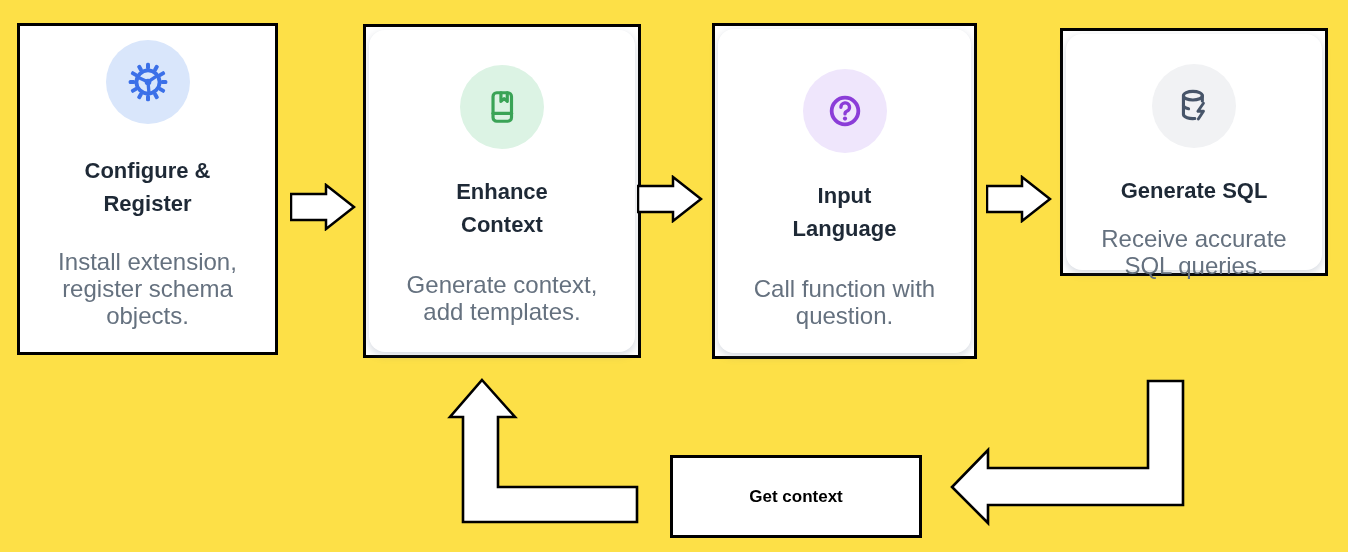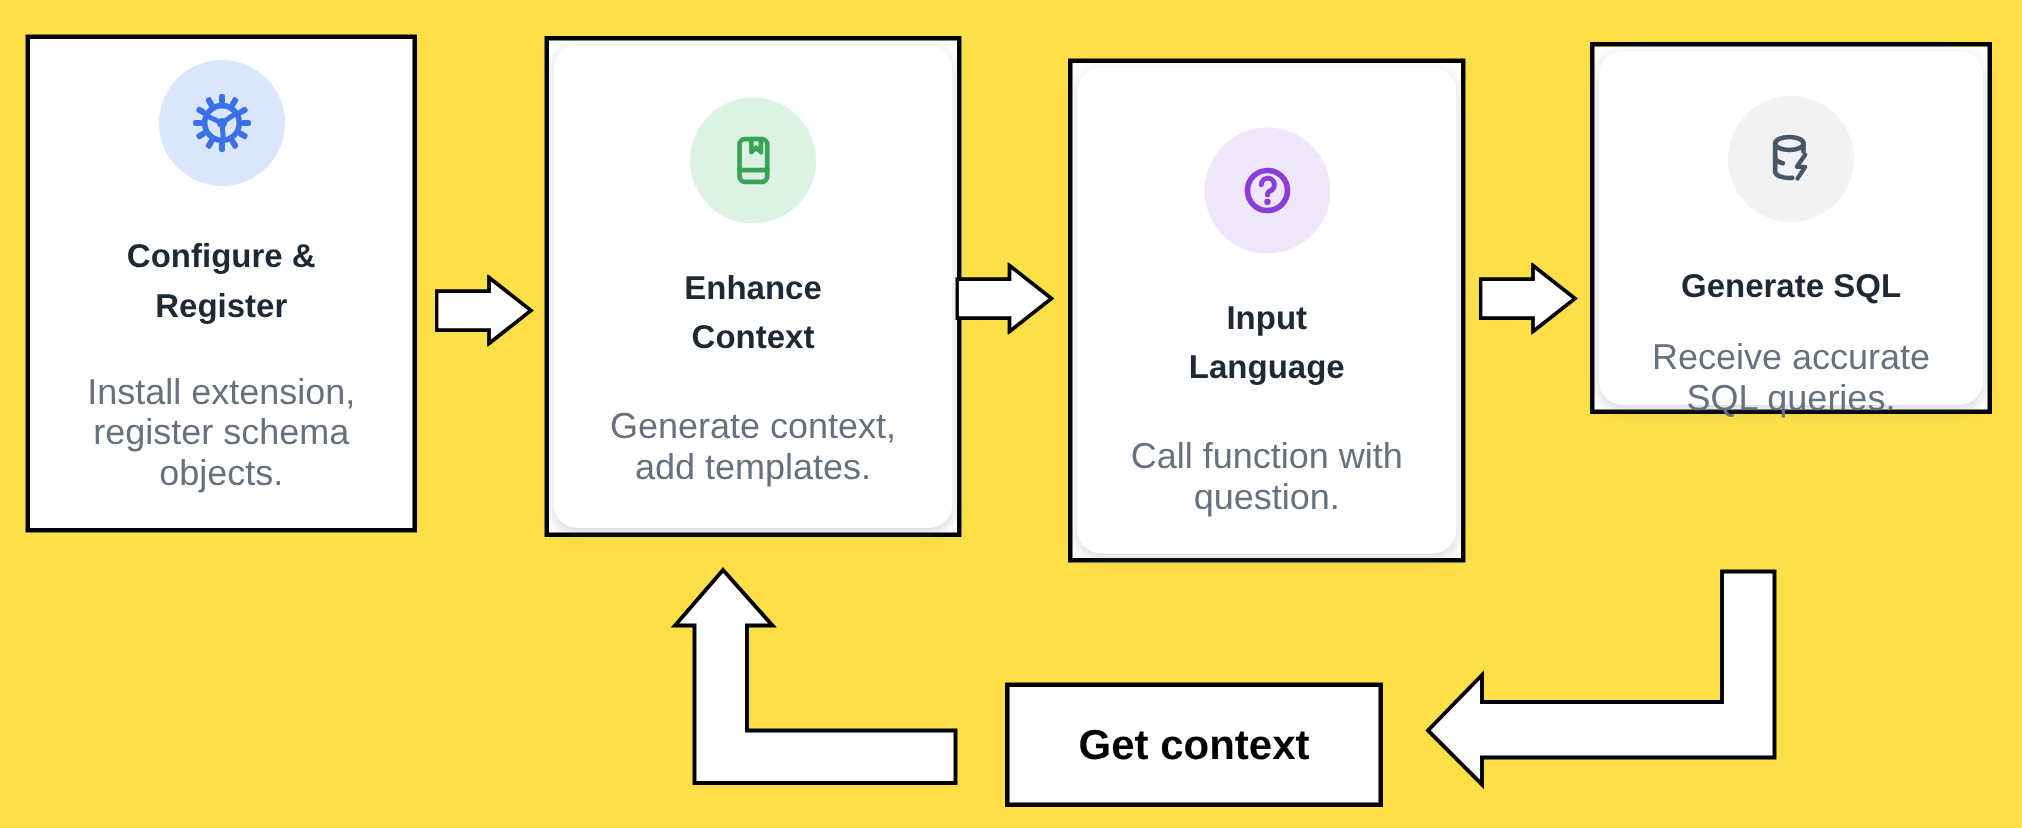--- a/index.html
+++ b/index.html
@@ -52,21 +52,21 @@
   
   .flow-arrow{position:absolute;color:#000;}
   
   .loop-overlay{position:absolute;left:0;top:0;width:1348px;height:552px;color:#000;pointer-events:none;}
   
   .loop-box{
     position:absolute;left:670px;top:455px;width:252px;height:83px;
     box-sizing:border-box;border:3px solid #000;background:#fff;
     display:flex;align-items:center;justify-content:center;
   }
-  .loop-box span{font-size:28px;font-weight:700;color:#000;text-align:right;}
+  .loop-box span{font-size:17px;font-weight:700;color:#000;text-align:right;}
 </style>
 </head>
 <body>
 
 <div class="canvas">
 
   <div class="card c1" style="left:17px;top:23px;width:261px;height:332px;">
     <div class="card-inner">
       <div class="icon-circle" style="background-color: rgb(217, 230, 251); color: rgb(59, 112, 232);">
         <svg width="40" height="40" viewBox="0 0 36 36">
@@ -105,21 +105,21 @@
           <rect x="9.5" y="4.5" width="17.5" height="27" rx="3.5"></rect>
           <line x1="9.5" y1="24" x2="27" y2="24"></line>
           <path d="M17 4.5 v8.2 l3-2.7 3 2.7 v-8.2"></path>
         </svg>
       </div>
       <h3 class="card-title">Enhance<br>Context</h3>
       <p class="card-desc">Generate context,<br>add templates.</p>
     </div>
   </div>
 
-  <div class="card c3" style="left:712px;top:23px;width:265px;height:336px;margin-top:16px;">
+  <div class="card c3" style="left:712px;top:23px;width:265px;height:336px;">
     <div class="card-inner rounded">
       <div class="icon-circle" style="background-color: rgb(239, 230, 252); color: rgb(139, 61, 216);">
         <svg width="40" height="40" viewBox="0 0 36 36" fill="none" stroke="currentColor">
           <circle cx="18" cy="18" r="12" stroke-width="3.4"></circle>
           <path d="M14.3 14.6 a3.9 3.9 0 1 1 5.3 3.6 c-1.15.45-1.6 1.2-1.6 2.4" stroke-width="3" stroke-linecap="round"></path>
           <circle cx="18" cy="24.8" r="1.9" fill="currentColor" stroke="none"></circle>
         </svg>
       </div>
       <h3 class="card-title">Input<br>Language</h3>
       <p class="card-desc">Call function with<br>question.</p>

